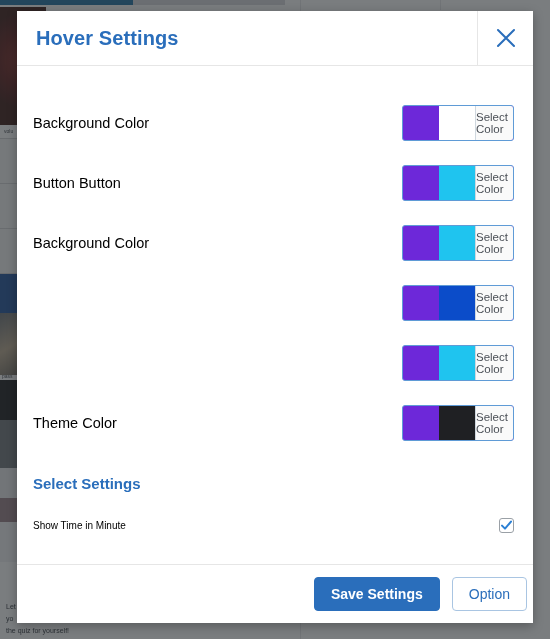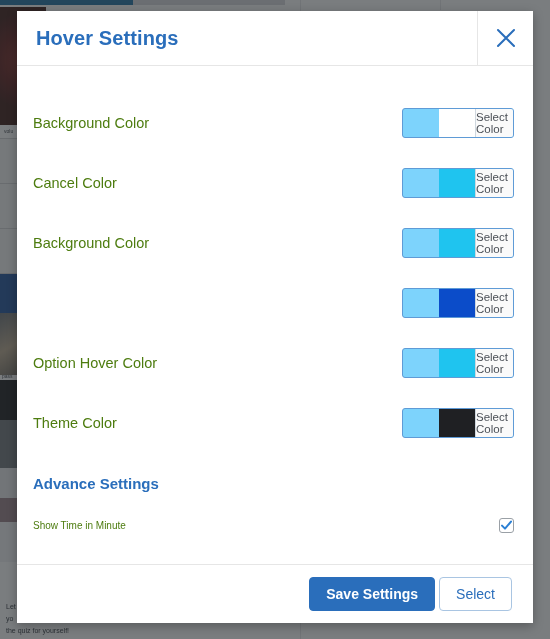--- a/index.html
+++ b/index.html
@@ -137,33 +137,33 @@
     padding: 27px 19px 0 16px;
     overflow: hidden;
   }
 
   .row {
     height: 60px;
     display: flex;
     align-items: center;
   }
   .row-label {
-    color: #4d7c0f;
+    color: #000000;
     font-size: 14.5px;
     flex: 0 0 auto;
   }
   .picker {
     margin-left: auto;
     width: 112px;
-    height: 30px;
+    height: 36px;
     border: 1px solid #5f9bd6;
     border-radius: 3px;
     display: flex;
     overflow: hidden;
-    background: #7dd3fc;
+    background: #6d28d9;
     box-sizing: border-box;
     cursor: pointer;
     padding-left: 36px;
   }
   .swatch {
     width: 36px;
     flex: 0 0 36px;
     border-right: 1px solid #cfd7de;
   }
   .picker-label {
@@ -206,22 +206,22 @@
     box-sizing: border-box;
   }
   .checkbox svg { display: block; }
 
   .modal-footer {
     flex: 0 0 58px;
     border-top: 1px solid #e6e6e6;
     display: flex;
     align-items: center;
     justify-content: flex-end;
-    padding-right: 21px;
-    gap: 4px;
+    padding-right: 6px;
+    gap: 12px;
   }
   .btn {
     font-size: 14px;
     border-radius: 4px;
     padding: 8px 16px;
     cursor: pointer;
     box-sizing: border-box;
     font-family: "Liberation Sans", sans-serif;
   }
   .btn-primary {
@@ -291,21 +291,21 @@
 
     <div class="row">
       <div class="row-label">Background Color</div>
       <div class="picker">
         <div class="swatch" style="background:#ffffff;"></div>
         <div class="picker-label">Select Color</div>
       </div>
     </div>
 
     <div class="row">
-      <div class="row-label">Cancel Color</div>
+      <div class="row-label">Button Button</div>
       <div class="picker">
         <div class="swatch" style="background:#1fc4ef;"></div>
         <div class="picker-label">Select Color</div>
       </div>
     </div>
 
     <div class="row">
       <div class="row-label">Background Color</div>
       <div class="picker">
         <div class="swatch" style="background:#1fc4ef;"></div>
@@ -314,48 +314,47 @@
     </div>
 
     <div class="row">
       <div class="picker">
         <div class="swatch" style="background:#0b4cc9;"></div>
         <div class="picker-label">Select Color</div>
       </div>
     </div>
 
     <div class="row">
-      <div class="row-label">Option Hover Color</div>
       <div class="picker">
         <div class="swatch" style="background:#1fc4ef;"></div>
         <div class="picker-label">Select Color</div>
       </div>
     </div>
 
     <div class="row">
       <div class="row-label">Theme Color</div>
       <div class="picker">
         <div class="swatch" style="background:#1f2023;"></div>
         <div class="picker-label">Select Color</div>
       </div>
     </div>
 
-    <div class="section-head">Advance Settings</div>
+    <div class="section-head">Select Settings</div>
 
     <div class="toggle-row">
       <div class="row-label">Show Time in Minute</div>
       <div class="checkbox">
         <span>
           <svg width="13" height="13" viewBox="0 0 13 13">
             <path d="M2 6.6 L5 9.6 L11 2.6" stroke="#2a7fd4" stroke-width="2" fill="none" stroke-linecap="round" stroke-linejoin="round"></path>
           </svg>
         </span>
       </div>
     </div>
 
   </div>
 
   <div class="modal-footer">
     <button class="btn btn-primary">Save Settings</button>
-    <button class="btn btn-secondary">Select</button>
+    <button class="btn btn-secondary">Option</button>
   </div>
 
 </div>
 
 </body></html>

